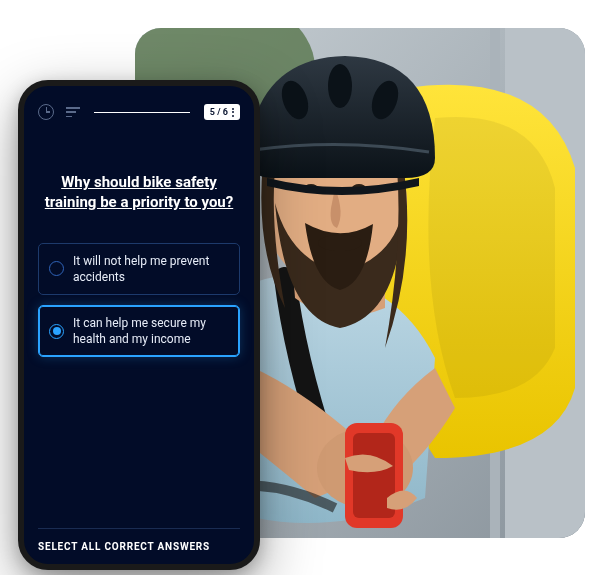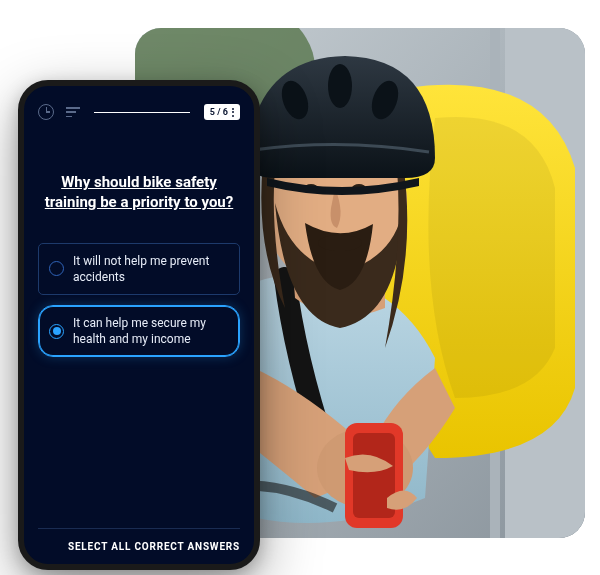--- a/index.html
+++ b/index.html
@@ -117,21 +117,20 @@
       padding: 9px 10px;
       display: flex;
       align-items: center;
       gap: 9px;
       cursor: pointer;
       min-height: 40px;
     }
     .option.selected {
       border-color: #2aa3ff;
       box-shadow: 0 0 0 1px #2aa3ff inset, 0 0 12px rgba(42,163,255,0.25);
-      border-radius: 15px;
     }
     .radio {
       width: 15px; height: 15px;
       border: 1.5px solid #2f63b8;
       border-radius: 50%;
       flex: 0 0 auto;
       position: relative;
     }
     .option.selected .radio { border-color: #2aa3ff; }
     .option.selected .radio::after {
@@ -143,21 +142,21 @@
     }
     .option-text {
       font-size: 12px;
       line-height: 1.35;
       color: #e6ecf7;
     }
     .footer-hint {
       margin-top: auto;
       border-top: 1px solid #1a2c52;
       padding-top: 12px;
-      text-align: right;
+      text-align: left;
       font-size: 10px;
       font-weight: 700;
       letter-spacing: 0.8px;
     }
   </style>
 </head>
 <body>
 
 <div class="bg-photo">
   <svg viewBox="0 0 450 510" preserveAspectRatio="xMidYMid slice" aria-hidden="true">

